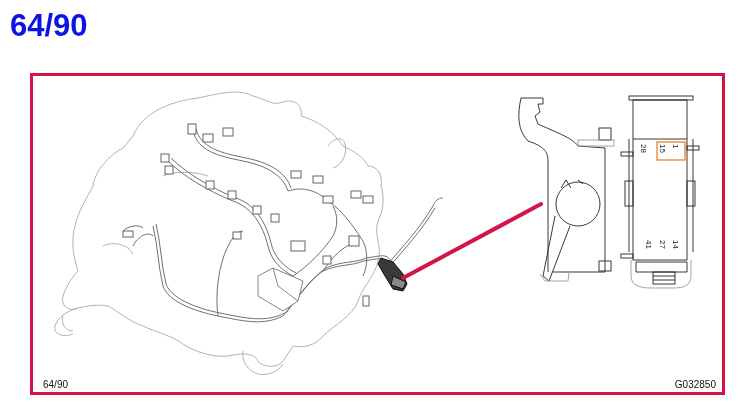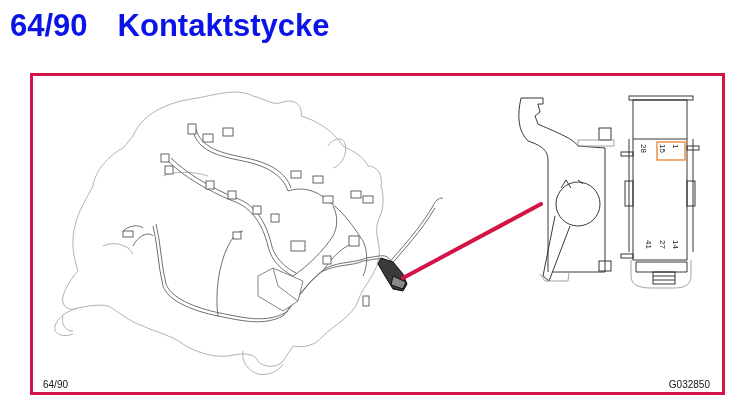--- a/index.html
+++ b/index.html
@@ -3,28 +3,27 @@
 <meta charset="utf-8">
 <style>
   html, body { margin:0; padding:0; background:#ffffff; }
   body { width:739px; height:402px; position:relative; overflow:hidden; font-family:"Liberation Sans", sans-serif; }
   .title-row { position:absolute; left:10px; top:4px; height:44px; display:flex; align-items:center; color:#0a14e6; font-weight:bold; font-size:31px; letter-spacing:0px; }
   .title-num { margin-right:30px; }
   .frame { position:absolute; left:30px; top:73px; width:689px; height:316px; border:3px solid #d41447; box-sizing:content-box; }
   .frame svg { position:absolute; left:0; top:0; }
   .cap { position:absolute; font-size:10px; color:#111; font-family:"Liberation Sans", sans-serif; }
   .cap-left { left:10px; bottom:2px; }
-  .cap-right { right:12px; bottom:2px;padding-left:25px; }
+  .cap-right { right:6px; bottom:2px;padding-left:25px; }
 </style>
 </head>
 <body>
 
 <div class="title-row">
   <span class="title-num">64/90</span>
-  <span>Kontaktstycke</span>
 </div>
 
 <div class="frame">
   <svg width="689" height="316" viewBox="0 0 689 316">
 
     <g fill="none" stroke="#a8a8a8" stroke-width="0.9">
       <path d="M100,60 C110,35 140,25 165,22 C185,18 205,12 220,20 C235,24 240,30 250,26 C262,22 270,30 268,40 C285,45 300,55 310,70 C320,75 330,80 335,90 C345,90 350,100 348,110 C352,122 350,135 345,145 C340,160 350,170 345,185 C342,200 330,210 325,225 C320,240 300,250 290,260 C282,270 270,272 260,270 L250,285 C245,292 230,292 225,285 C220,275 205,278 195,280 C180,282 160,275 150,268 C140,260 120,255 110,250 C95,245 85,235 75,230 C65,228 55,230 45,232 C35,236 28,230 30,220 C33,210 40,200 45,195 C40,180 38,165 42,150 C45,135 55,120 60,110 C62,95 75,80 90,72 Z"></path>
       <path d="M45,232 C35,235 25,240 22,250 C20,258 30,262 40,258"></path>
       <path d="M30,240 C28,248 32,255 40,255"></path>
       <path d="M295,70 C300,62 310,60 312,68 C315,78 308,90 300,92"></path>

